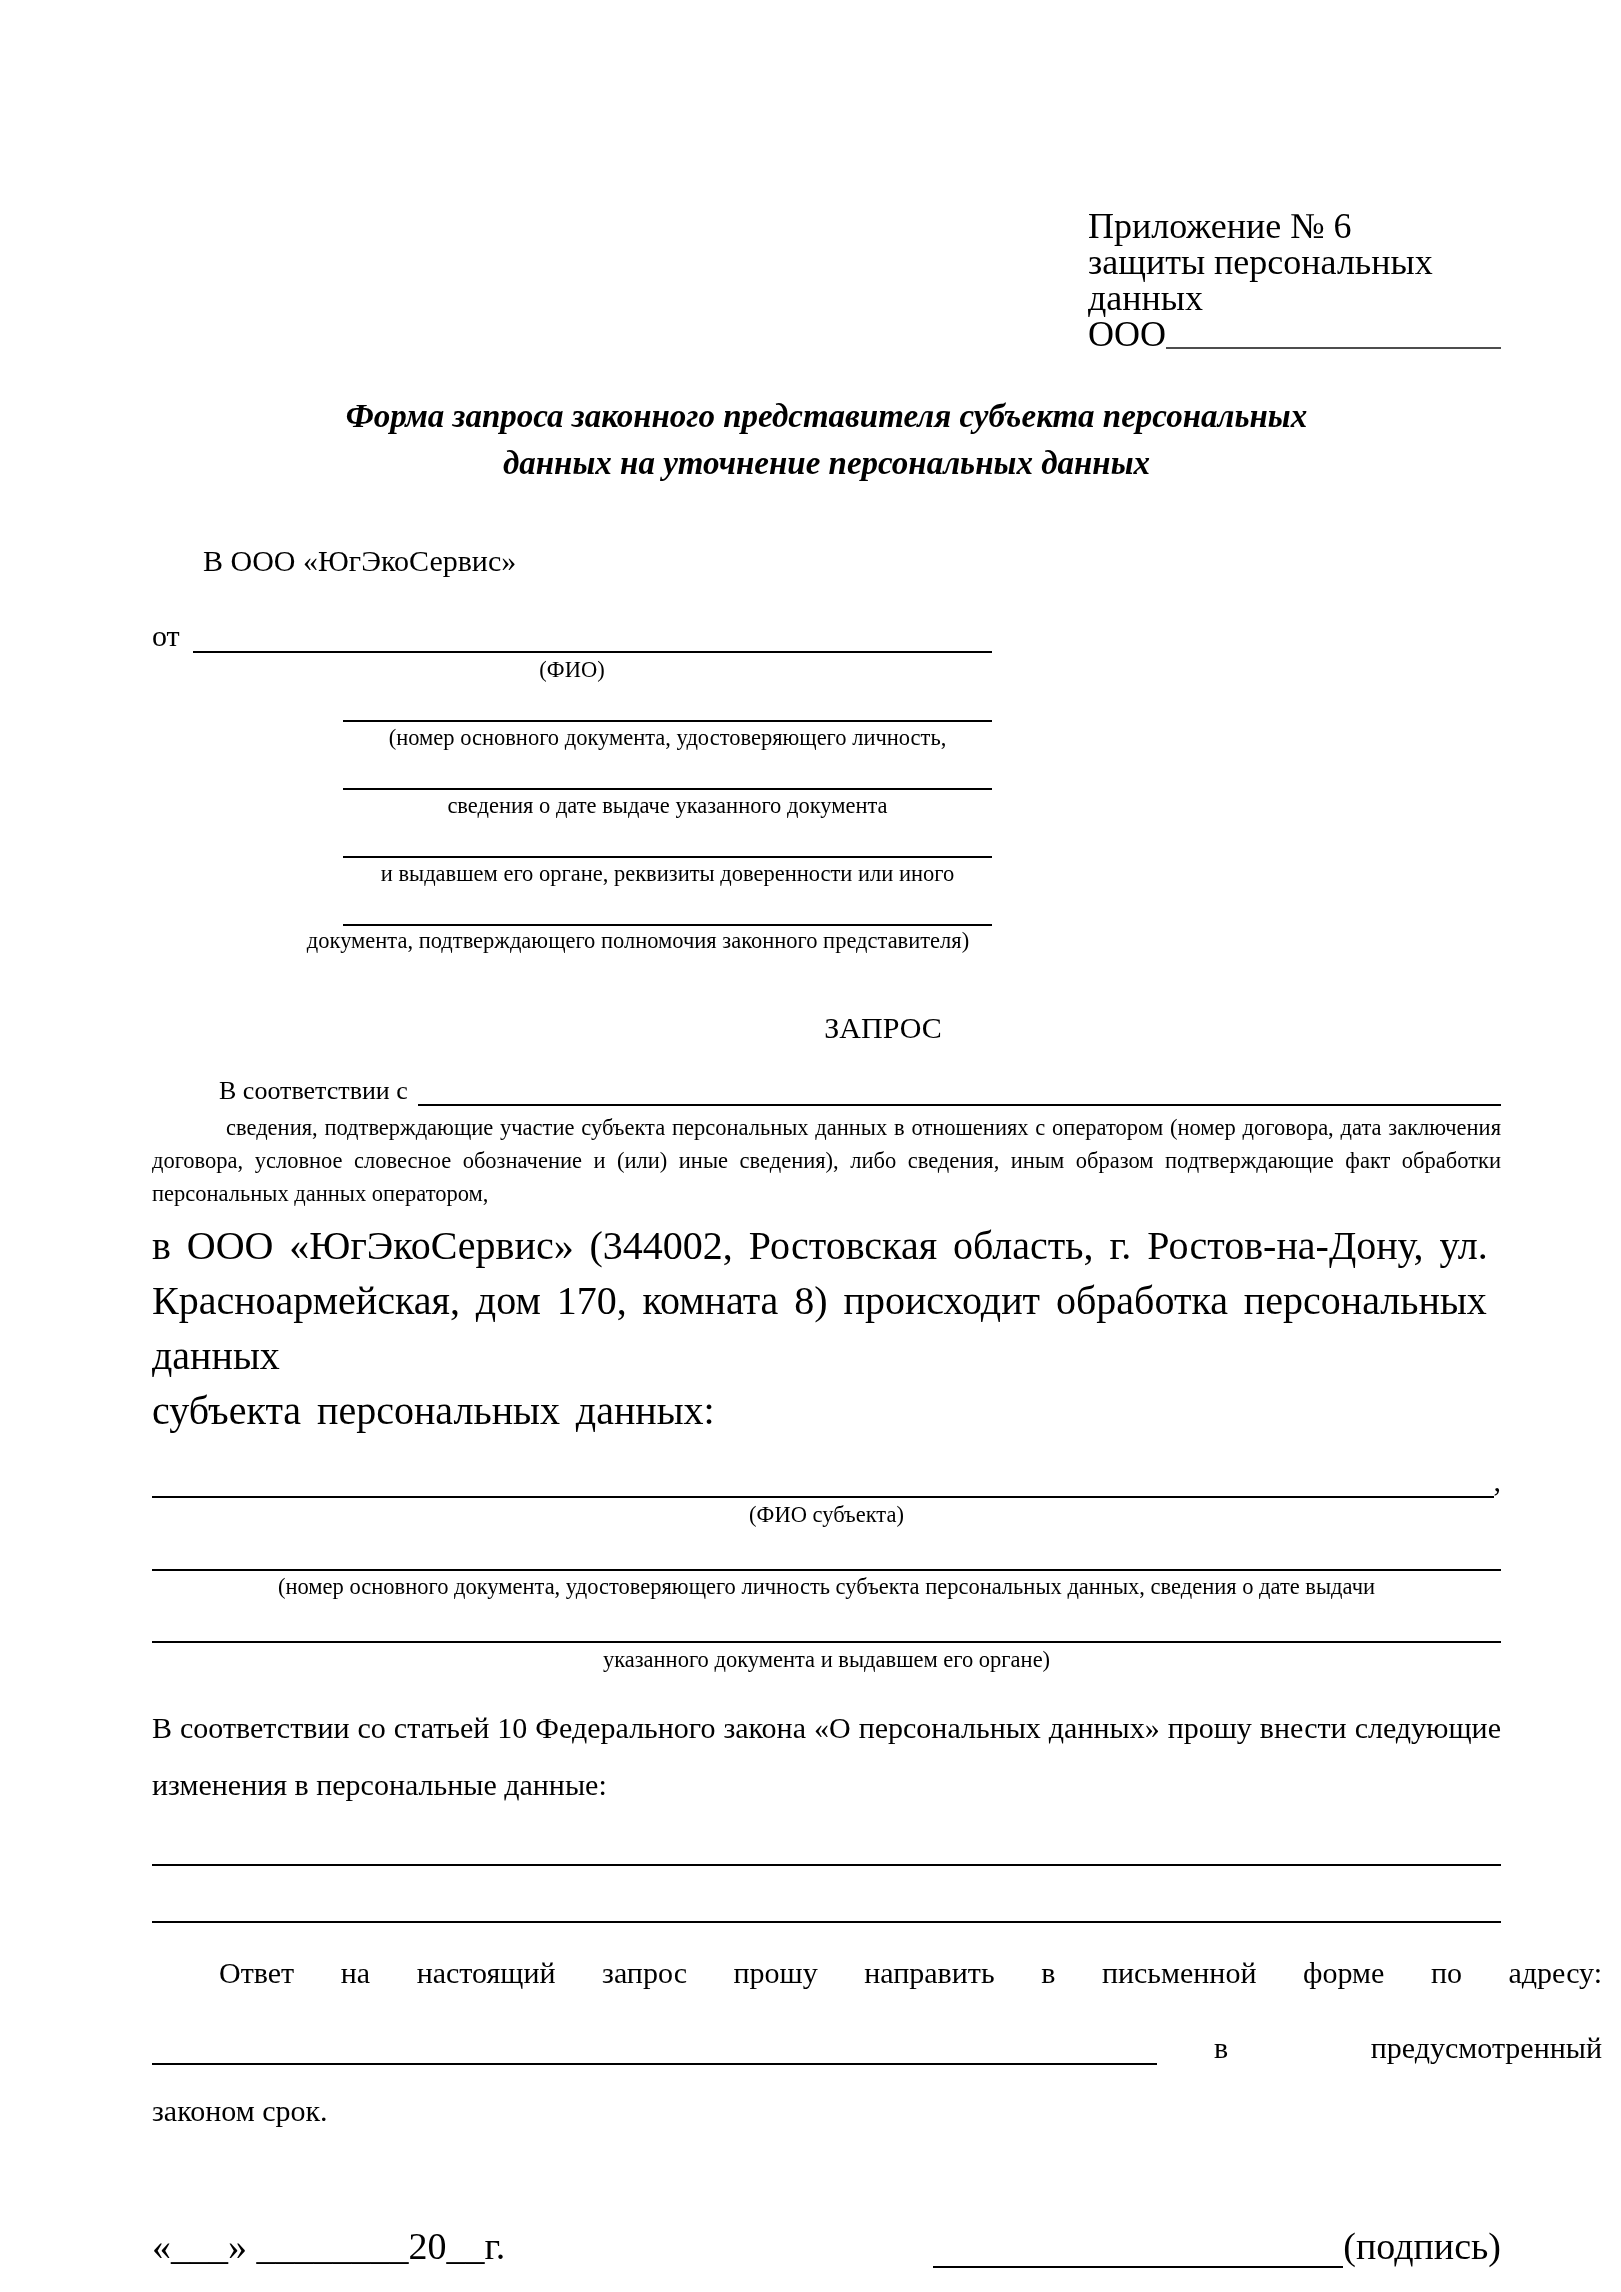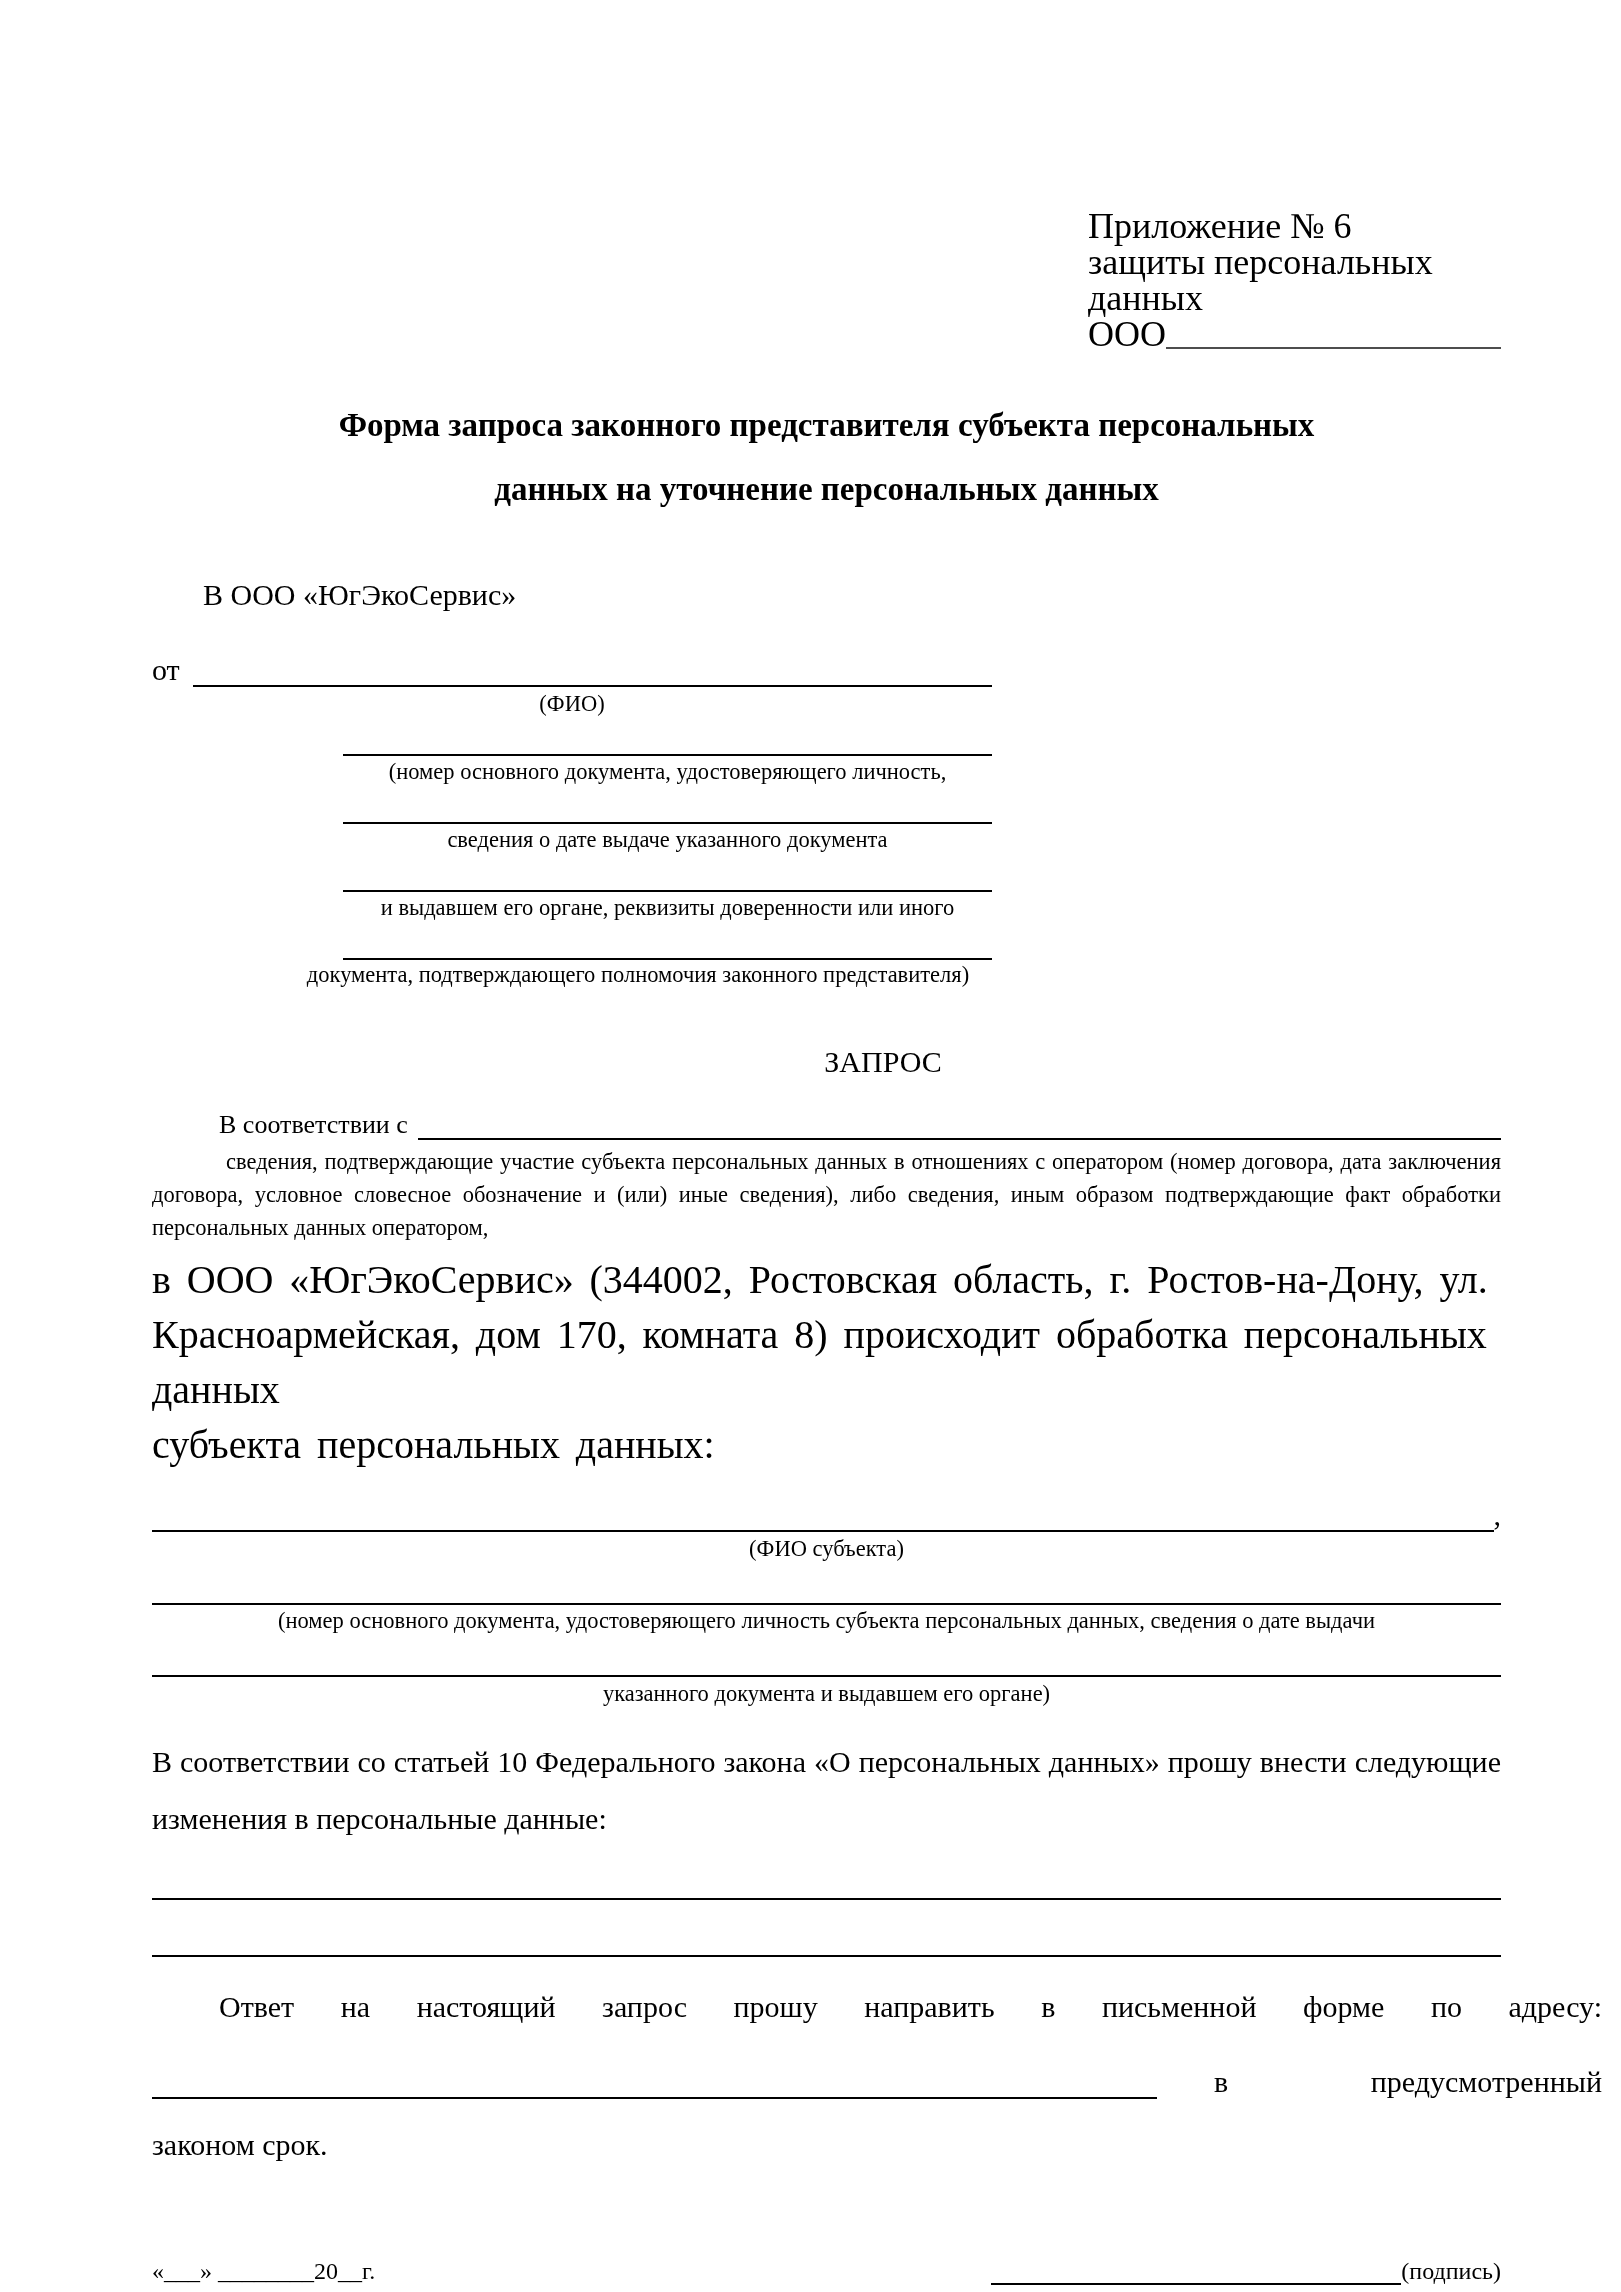--- a/index.html
+++ b/index.html
@@ -12,21 +12,21 @@
   }
   .content{margin:0 120px 0 152px;}
   .pre{white-space:pre-line;}
 
   
   .annex{margin:208px 0 0 936px;font-size:36px;line-height:36px;}
   .annex-ooo{display:flex;align-items:flex-end;}
   .annex-ooo .fill{flex:1;height:29px;border-bottom:2px solid #4d4d4d;margin-bottom:2.9px;}
 
   
-  .title{margin-top:41px;text-align:center;font-weight:700;font-size:33px;line-height:64px;}
+  .title{margin-top:41px;text-align:center;font-weight:700;font-size:33px;line-height:47px;font-style:italic;}
 
   
   .addr{margin-top:57px;width:840px;font-size:30px;}
   .addr-to{margin-left:51px;margin-bottom:41px;}
   .from-row{display:flex;align-items:flex-end;}
   .from-row .bline{flex:1;height:9.8px;border-bottom:2.9px solid #000;margin-left:13.7px;}
   .cap{font-size:22.5px;text-align:center;margin-top:3.9px;white-space:nowrap;}
   .u-row{margin-left:191px;margin-top:37px;}
   .u-row .uline{border-top:2.9px solid #000;}
   .u-row .cap{margin-top:2.9px;}
@@ -50,21 +50,21 @@
 
   .reply{margin-top:33px;margin-right:-101px;font-size:30px;}
   .reply-l1{text-align:justify;text-align-last:justify;text-indent:67px;}
   .reply-l2{display:flex;align-items:flex-end;margin-top:41px;}
   .reply-l2 .bline{width:1005px;height:9.8px;border-bottom:2.9px solid #000;}
   .reply-l2 .w1{margin-left:57px;}
   .reply-l2 .w2{margin-left:auto;}
   .reply-l3{margin-top:29px;}
 
   
-  .sign-row{margin-top:96px;display:flex;align-items:flex-end;font-size:24px;}
+  .sign-row{margin-top:96px;display:flex;align-items:flex-end;font-size:38px;}
   .sign-right{margin-left:auto;display:flex;align-items:flex-end;}
   .sign-right .bline{width:410px;height:9.8px;border-bottom:2.9px solid #000;}
 </style>
 </head>
 <body>
 
 <div class="content">
 
   <div class="annex">
     <div>Приложение № 6</div>

